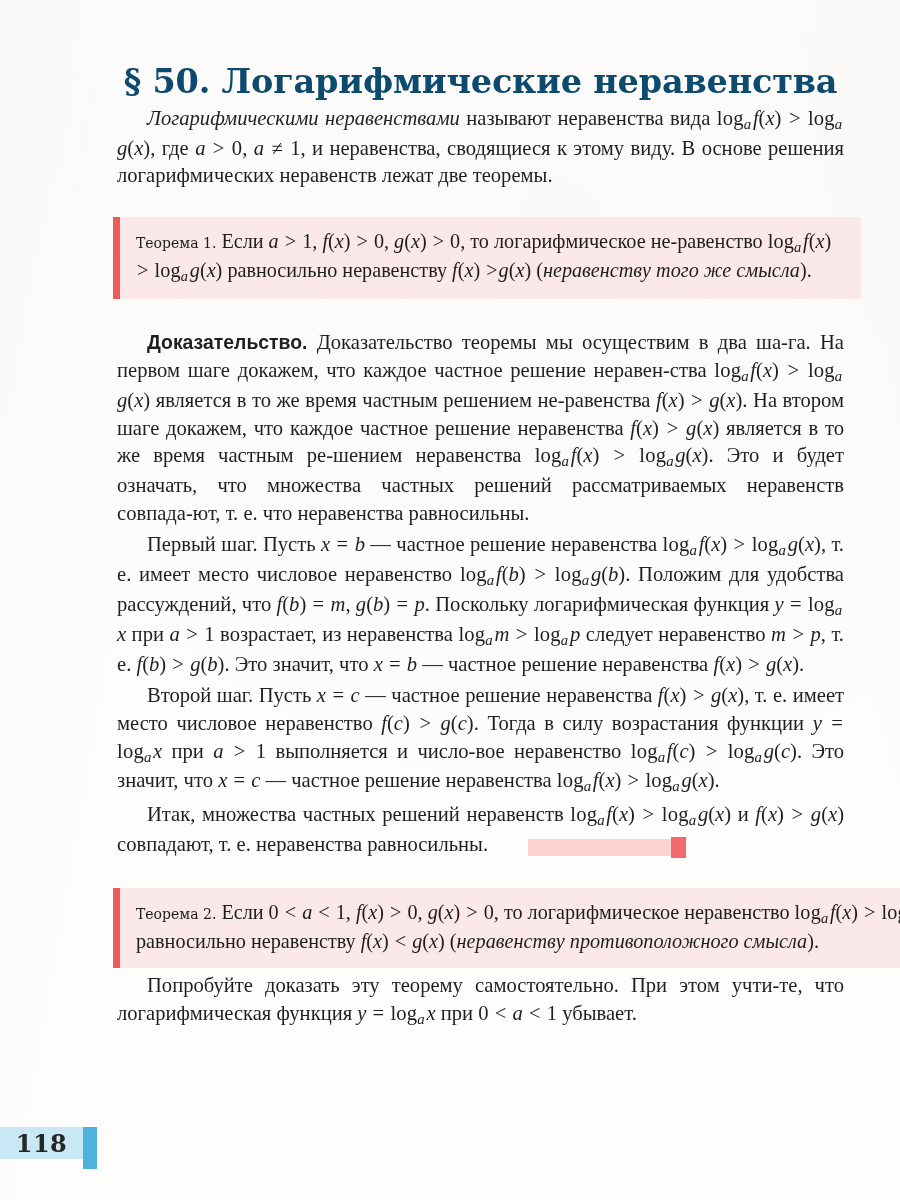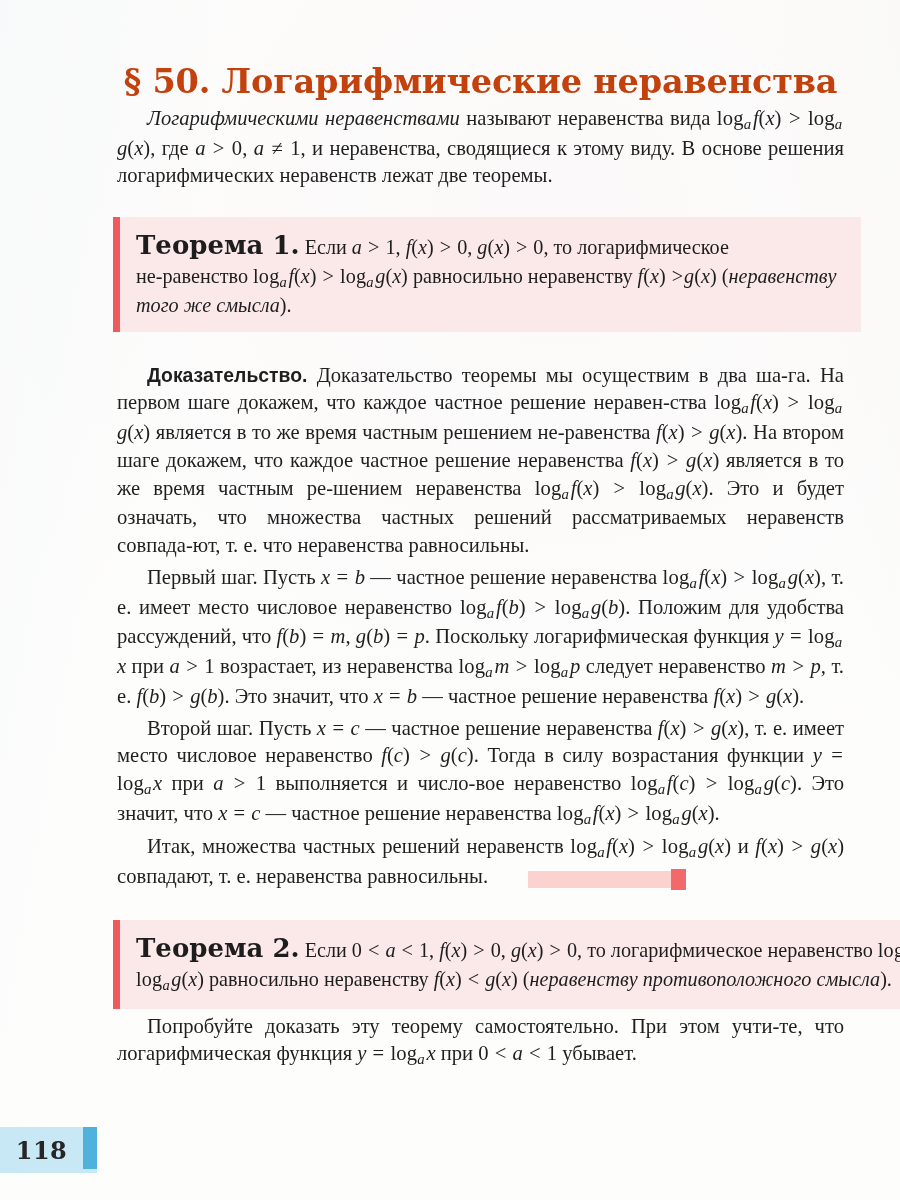--- a/index.html
+++ b/index.html
@@ -33,21 +33,21 @@
     width: 735px;
   }
 
   h1.section-title {
     margin: 0;
     padding-top: 62px;
     font-family: "DejaVu Serif", "Liberation Serif", serif;
     font-weight: 700;
     font-size: 33.5px;
     letter-spacing: -0.2px;
-    color: #c2410c;
+    color: #0c4a6e;
     text-align: center;
     white-space: nowrap;
   }
 
   p.body {
     margin: 4px;
     font-size: 20.6px;
     line-height: 1.345;
     text-align: justify;
     text-justify: inter-word;
@@ -67,22 +67,22 @@
     box-sizing: border-box;
   }
   .theorem-box p {
     margin: 0;
     font-size: 20.2px;
     line-height: 1.33;
     text-align: left;
   }
   .theorem-label {
     font-family: "DejaVu Serif", "Liberation Serif", serif;
-    font-weight: 700;
-    font-size: 26px;
+    font-weight: 400;
+    font-size: 14px;
   }
   #theorem-1-box { margin-top: 27px; width: 748px; }
   #theorem-2-box { margin-top: 28px; width: 872px; }
 
   .proof-block { margin-top: 30px; }
   .proof-label {
     font-family: Liberation Sans, sans-serif;
     font-weight: 700;
     font-size: 19.4px;
   }
@@ -124,21 +124,21 @@
   }
 
   .closing { margin-top: 28px; }
 
   
   .page-number-box {
     position: absolute;
     left: 0;
     top: 1127px;
     width: 97px;
-    height: 46px;
+    height: 32px;
     background: #c9e8f6;
     display: flex;
     align-items: center;
     justify-content: center;
   }
   .page-number-box .num {
     font-family: "DejaVu Serif", "Liberation Serif", serif;
     font-weight: 700;
     font-size: 24px;
     color: #262626;

